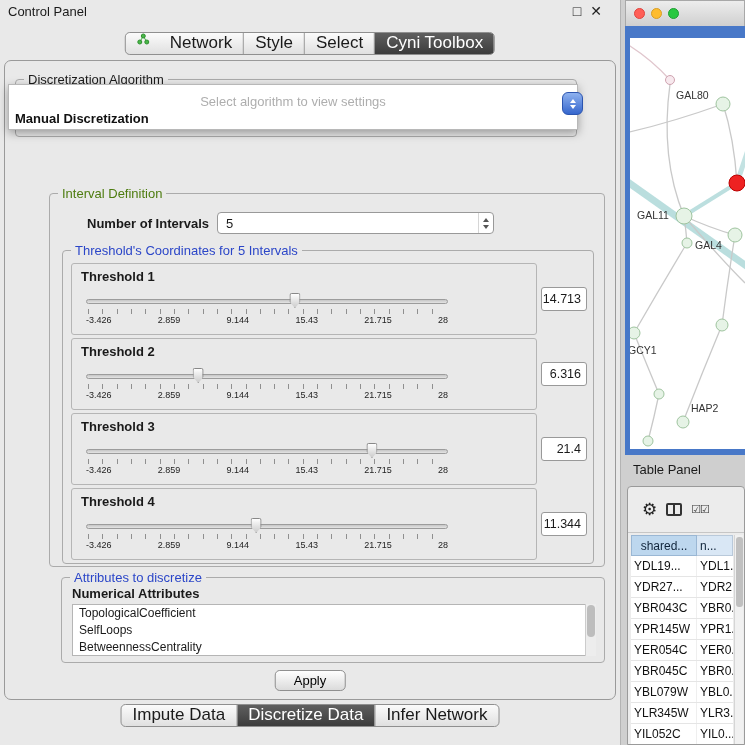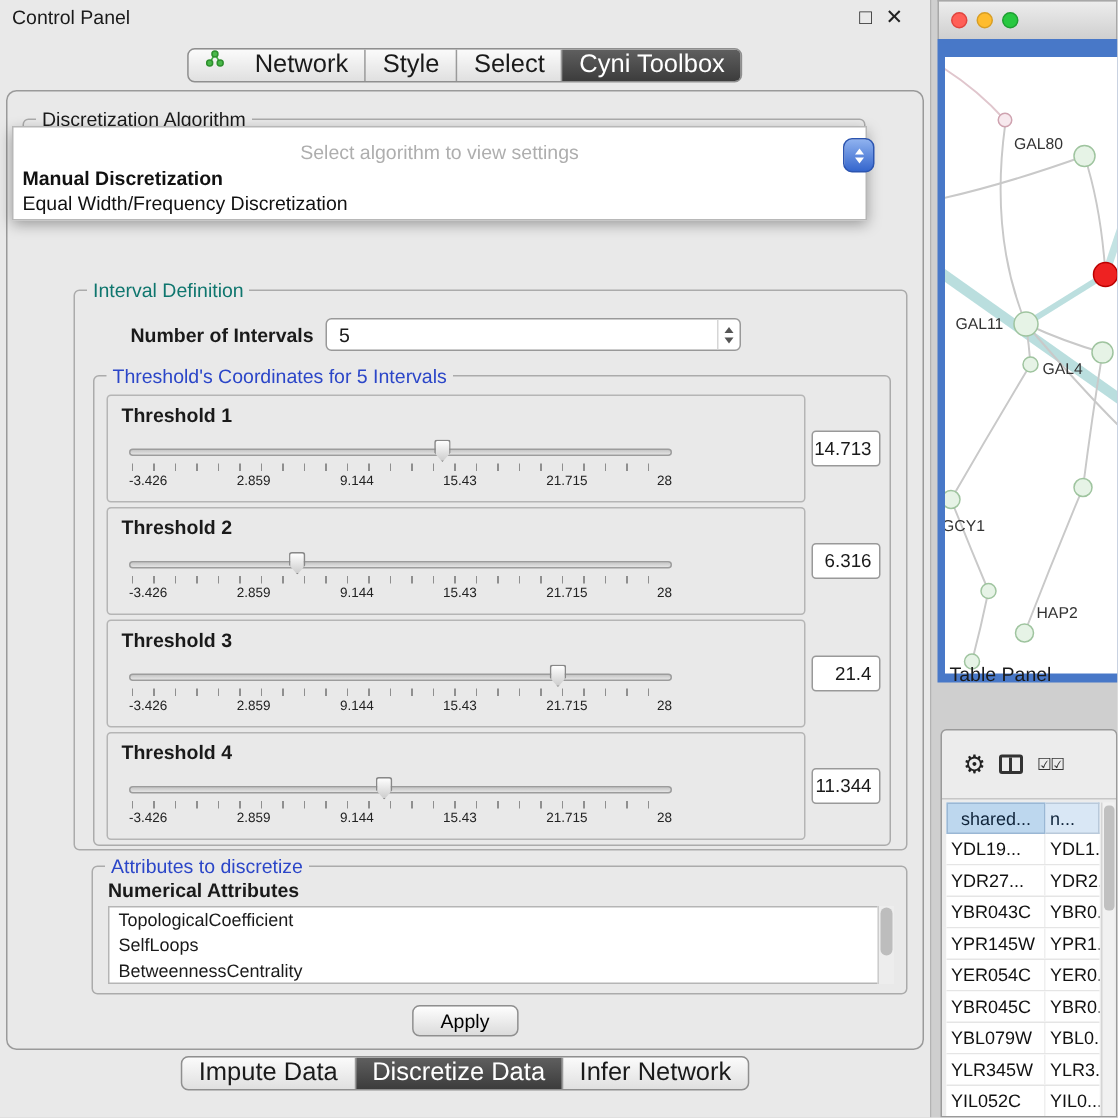--- a/index.html
+++ b/index.html
@@ -27,21 +27,21 @@
     border-right:1px solid #9a9a9a; white-space:nowrap; }
   .tab:last-child { border-right:none; }
   .tab.selected { background:linear-gradient(#5f5f5f,#3c3c3c); color:#fff; }
 
   .main-box { position:absolute; left:4px; top:60px; width:612px; height:640px;
     border:1px solid #9a9a9a; border-radius:7px; background:#e9e9e9; }
 
   .group { position:absolute; border:1px solid #ababab; border-radius:4px; }
   .group-title { position:absolute; top:-8px; left:8px; background:#e9e9e9;
     padding:0 4px; font-size:13px; white-space:nowrap; }
-  .title-green { color:#0f766e; }
+  .title-green { color:#4d7c0f; }
   .title-blue  { color:#2b46c8; }
 
   #algo-group { left:10px; top:18px; width:562px; height:58px; }
   #tabledata-group { left:10px; top:76px; width:582px; height:44px; }
 
   .combo { position:absolute; height:22px; background:#fff; border:1px solid #999;
     border-radius:4px; display:flex; align-items:center; justify-content:space-between;
     padding-left:8px; font-size:13px; overflow:hidden; }
   .stepper { width:15px; align-self:stretch; display:flex; flex-direction:column;
     align-items:center; justify-content:center; gap:3px; border-left:1px solid #d6d6d6; }
@@ -114,21 +114,21 @@
   .light { width:11px; height:11px; border-radius:50%; }
   .light.red    { background:#ff5f57; border:1px solid #e0443e; }
   .light.yellow { background:#febc2e; border:1px solid #d89e24; }
   .light.green  { background:#28c840; border:1px solid #1f9f32; }
   .net-frame { position:absolute; top:26px; left:0; right:0; bottom:0;
     background:#4878c8; padding:12px 0 6px 5px; }
   .net-canvas { width:100%; height:100%; background:#fff; position:relative; overflow:hidden; }
   .net-canvas svg { display:block; }
 
   
-  .table-panel-title { position:absolute; left:633px; top:442px; font-size:13px; }
+  .table-panel-title { position:absolute; left:633px; top:462px; font-size:13px; }
   .table-panel { position:absolute; left:627px; top:486px; width:118px; height:259px;
     background:#ececec; border:1px solid #9a9a9a; border-radius:4px 4px 0 0; overflow:hidden; }
   .tp-toolbar { height:46px; display:flex; align-items:center; gap:9px;
     padding-left:14px; border-bottom:1px solid #c6c6c6; }
   .gear-glyph { font-size:17px; color:#222; line-height:1; }
   .columns-icon { width:16px; height:13px; border:2px solid #333; border-radius:2px;
     background:linear-gradient(90deg, transparent 0 5px, #333 5px 7px, transparent 7px); }
   .checks-glyph { font-size:11px; color:#333; letter-spacing:-1px; }
   .tp-table { position:absolute; left:3px; right:11px; top:48px; bottom:0; background:#fff; }
   .tp-header { display:flex; height:21px; }
@@ -308,21 +308,20 @@
       <span>Discretize Data</span>
     </div>
     <div class="tab">
       <span>Infer Network</span>
     </div>
   </div>
 
   <div class="algo-popup">
     <div class="popup-placeholder">Select algorithm to view settings</div>
     <div class="popup-option bold">Manual Discretization</div>
-    <div class="popup-option">Equal Width/Frequency Discretization</div>
   </div>
   <div class="combo-arrow-blue">
     <span class="w-up"></span>
       <span class="w-dn"></span>
   </div>
 </div>
 
 <div class="net-window">
   <div class="net-titlebar">
     <span class="light red"></span>

